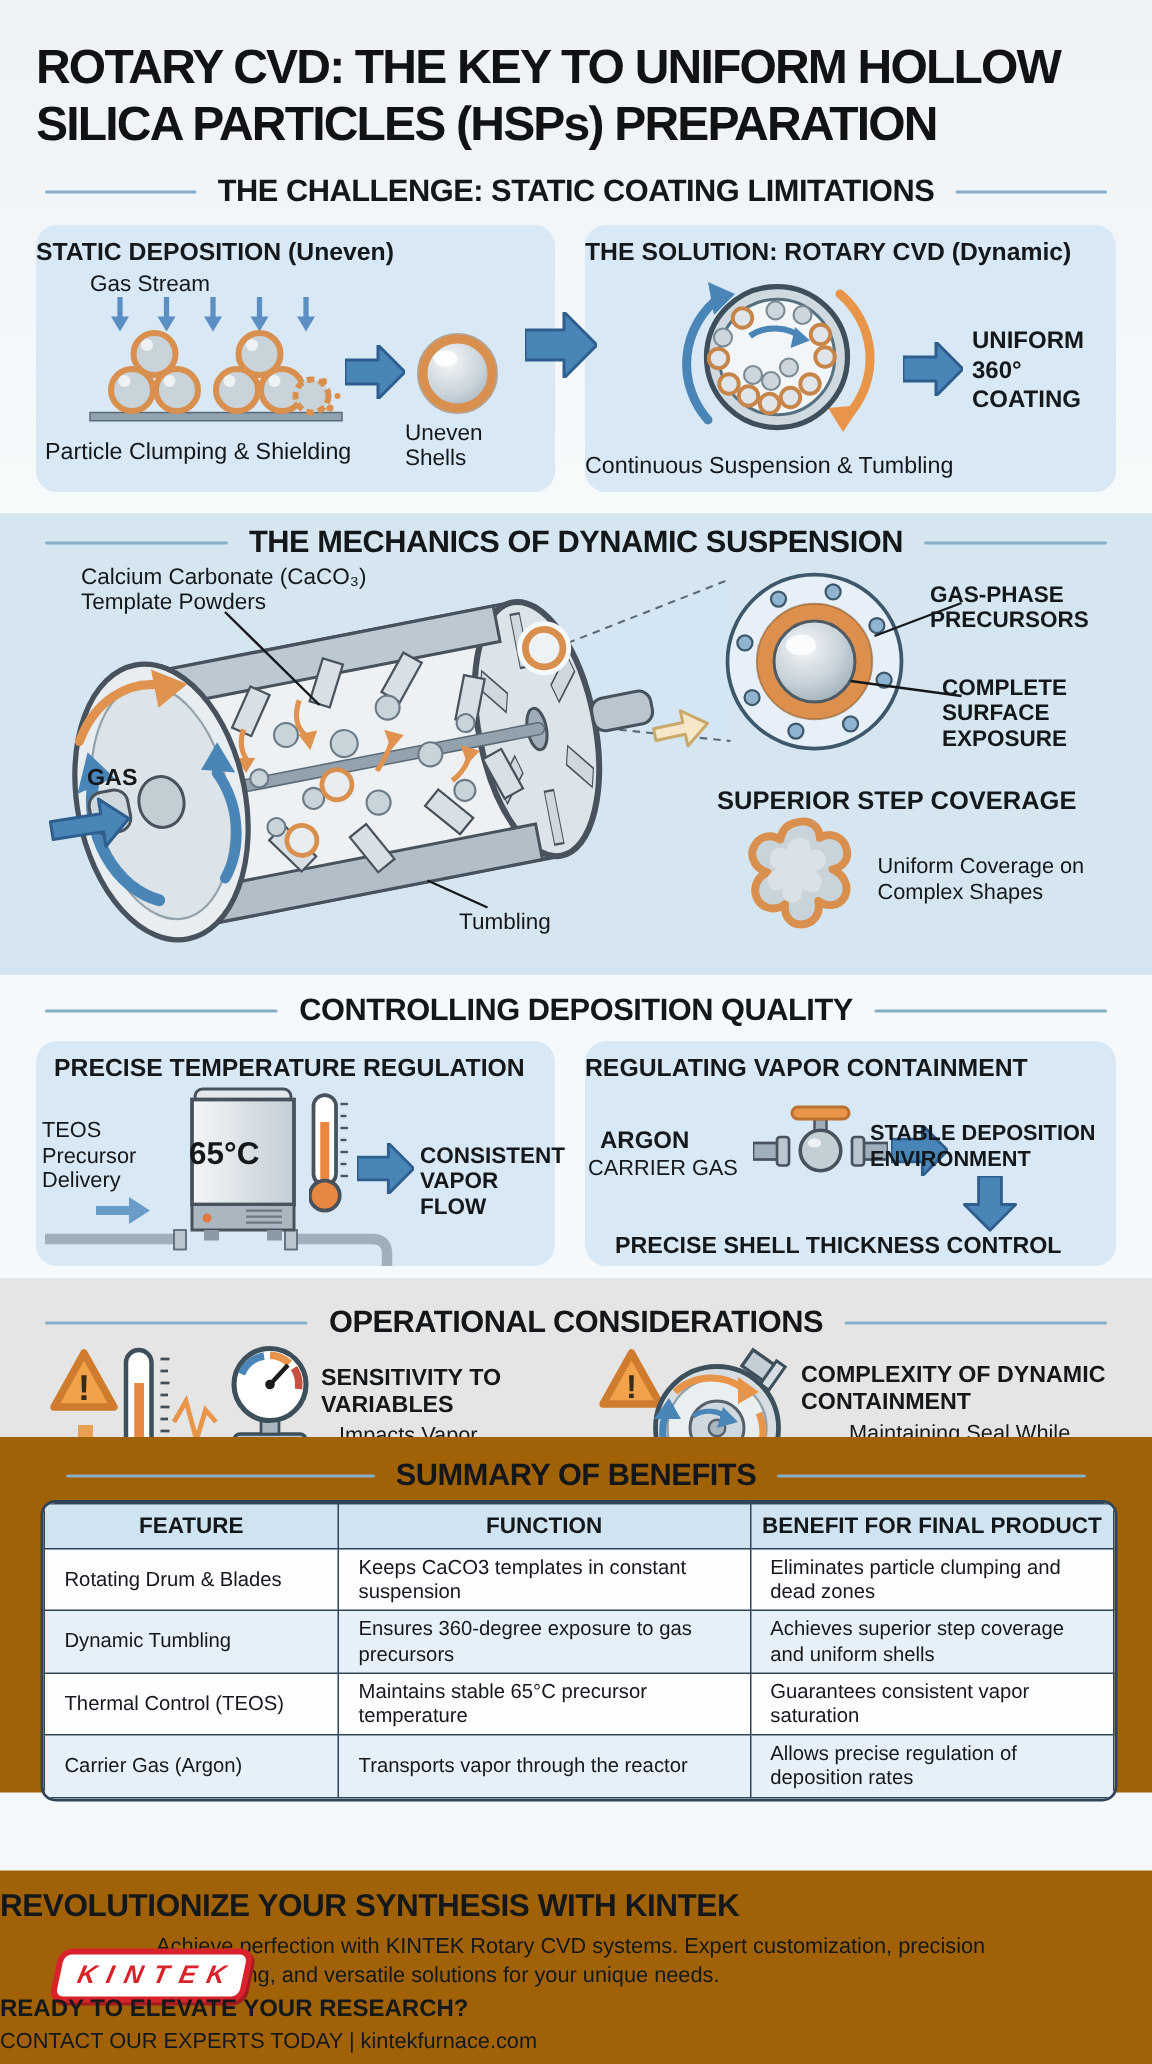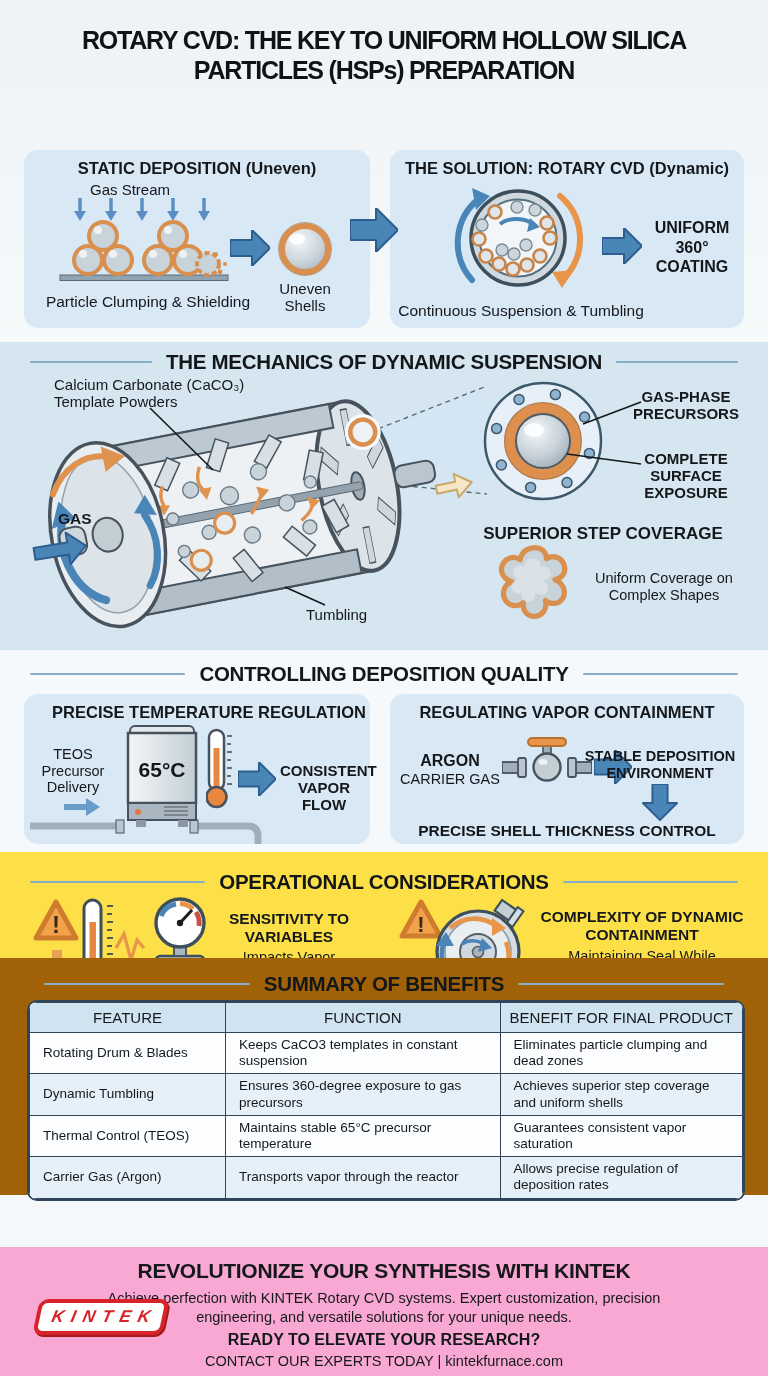--- a/index.html
+++ b/index.html
@@ -2,42 +2,47 @@
 <html><head>
 <meta charset="utf-8">
 <style>
   *{margin:0;padding:0;box-sizing:border-box}
   html,body{width:768px;height:1376px}
   body{position:relative;font-family:"Liberation Sans","DejaVu Sans",sans-serif;background:#f4f8fa;overflow:hidden;color:#15181b}
   .sec{position:absolute;left:0;width:768px}
   .abs{position:absolute}
   .txt{position:absolute;line-height:1.14;color:#15181b}
   .b{font-weight:bold}
-  .ctr{text-align:center}
-  .title{position:absolute;top:26px;left:24px;width:720px;text-align:center;font-size:25px;font-weight:bold;letter-spacing:-1.2px;line-height:1.18;color:#101214}
+  .ctr{text-align:left}
+  .title{position:absolute;top:26px;left:24px;width:720px;font-size:32px;font-weight:bold;letter-spacing:-1.2px;line-height:1.18;color:#101214}
   .shead{position:absolute;left:0;width:768px;display:flex;align-items:center;gap:14px;padding:0 30px}
   .shead .ln{flex:1;height:2.5px;background:#86aec7;border-radius:2px}
   .shead .tx{font-weight:bold;font-size:20.5px;letter-spacing:-0.3px;white-space:nowrap;color:#14171a}
   .panel{position:absolute;background:#d9e8f5;border-radius:14px}
   table.sum{border-collapse:collapse;width:714px;table-layout:fixed;background:#fbfdfe}
   .sumwrap{position:absolute;left:27px;border:2.5px solid #31455a;border-radius:10px;overflow:hidden}
   table.sum th,table.sum td{border:1px solid #31455a;vertical-align:middle}
-  table.sum th{background:#cfe3f1;font-size:15px;height:30px;font-weight:normal}
+  table.sum th{background:#cfe3f1;font-size:15px;height:30px;font-weight:bold}
   table.sum td{font-size:13.5px;height:38px;padding:4px 10px 4px 13px;line-height:1.2}
   tr.alt td{background:#e6f0f8}
   .logo-outer{position:absolute;background:#d8232a;border-radius:9px;transform:skewX(-12deg);box-shadow:2px 2px 0 #a41a20}
   .logo-inner{position:absolute;left:4px;top:4px;right:4px;bottom:4px;background:#ffffff;border-radius:5px;display:flex;align-items:center;justify-content:center}
   .logo-text{color:#d8232a;font-weight:bold;font-style:italic;font-size:17px;letter-spacing:7px;padding-left:7px}
 </style>
 </head>
 <body>
 
 <div class="sec" style="top:0;height:342px;background:linear-gradient(180deg,#eef2f5 0%,#f7fafb 100%)">
   <div class="title">ROTARY CVD: THE KEY TO UNIFORM HOLLOW SILICA PARTICLES (HSPs) PREPARATION</div>
 
+  <div class="shead" style="top:116px">
+    <div class="ln"></div>
+    <span class="tx">THE CHALLENGE: STATIC COATING LIMITATIONS</span>
+    <div class="ln"></div>
+  </div>
 
   <div class="panel" style="left:24px;top:150px;width:346px;height:178px">
     <div class="txt b ctr" style="left:0;top:9px;width:346px;font-size:16.5px">STATIC DEPOSITION (Uneven)</div>
     <div class="txt ctr" style="left:36px;top:31px;width:140px;font-size:15px">Gas Stream</div>
     <svg class="abs" style="left:28px;top:46px" width="200" height="94" viewBox="0 0 200 94">
       <g stroke="#5b8fc4" stroke-width="3.5" fill="#5b8fc4">
         <path d="M28,2 V16"></path>
           <polygon points="22,15 34,15 28,25" stroke="none"></polygon>
         <path d="M59,2 V16"></path>
           <polygon points="53,15 65,15 59,25" stroke="none"></polygon>
@@ -348,21 +353,21 @@
       <polygon points="0,10 22,10 22,0 40,18 22,36 22,26 0,26" fill="#4a85b8" stroke="#2e5e8e" stroke-width="2" stroke-linejoin="round"></polygon>
     </svg>
     <div class="txt b ctr" style="left:190px;top:54px;width:160px;font-size:14.5px">STABLE DEPOSITION ENVIRONMENT</div>
     <svg class="abs" style="left:252px;top:90px" width="36" height="38" viewBox="0 0 36 40">
       <polygon points="10,0 26,0 26,20 36,20 18,38 0,20 10,20" fill="#4a85b8" stroke="#2e5e8e" stroke-width="2" stroke-linejoin="round"></polygon>
     </svg>
     <div class="txt b ctr" style="left:20px;top:128px;width:314px;font-size:15.5px">PRECISE SHELL THICKNESS CONTROL</div>
   </div>
 </div>
 
-<div class="sec" style="top:852px;height:158px;background:#fde047">
+<div class="sec" style="top:852px;height:158px;background:#e5e5e5">
   <div class="shead" style="top:18px">
     <div class="ln"></div>
     <span class="tx">OPERATIONAL CONSIDERATIONS</span>
     <div class="ln"></div>
   </div>
 
   <svg class="abs" style="left:30px;top:44px" width="192" height="110" viewBox="0 0 192 110">
     <g>
       <path d="M26,6 L46,42 L6,42 Z" fill="#f2a24b" stroke="#d07c2f" stroke-width="5" stroke-linejoin="round"></path>
       <text x="26" y="37" text-anchor="middle" font-size="24" font-weight="bold" fill="#3a2a18" font-family="Liberation Sans,DejaVu Sans,sans-serif">!</text>
@@ -472,21 +477,21 @@
         <tr class="alt">
           <td>Carrier Gas (Argon)</td>
           <td>Transports vapor through the reactor</td>
           <td>Allows precise regulation of deposition rates</td>
         </tr>
       </tbody>
     </table>
   </div>
 </div>
 
-<div class="sec" style="top:1247px;height:129px;background:#f9a8d4">
+<div class="sec" style="top:1247px;height:129px;background:#a16207">
   <div class="txt b ctr" style="left:0;top:12px;width:768px;font-size:21px;letter-spacing:-0.3px">REVOLUTIONIZE YOUR SYNTHESIS WITH KINTEK</div>
   <div class="txt ctr" style="left:104px;top:42px;width:560px;font-size:14.5px;line-height:1.3">Achieve perfection with KINTEK Rotary CVD systems. Expert customization, precision engineering, and versatile solutions for your unique needs.</div>
   <div class="logo-outer" style="left:36px;top:52px;width:130px;height:36px">
     <div class="logo-inner">
       <span class="logo-text">KINTEK</span>
     </div>
   </div>
   <div class="txt b ctr" style="left:0;top:84px;width:768px;font-size:16px">READY TO ELEVATE YOUR RESEARCH?</div>
   <div class="txt ctr" style="left:0;top:106px;width:768px;font-size:14.5px">CONTACT OUR EXPERTS TODAY | kintekfurnace.com</div>
 </div>

